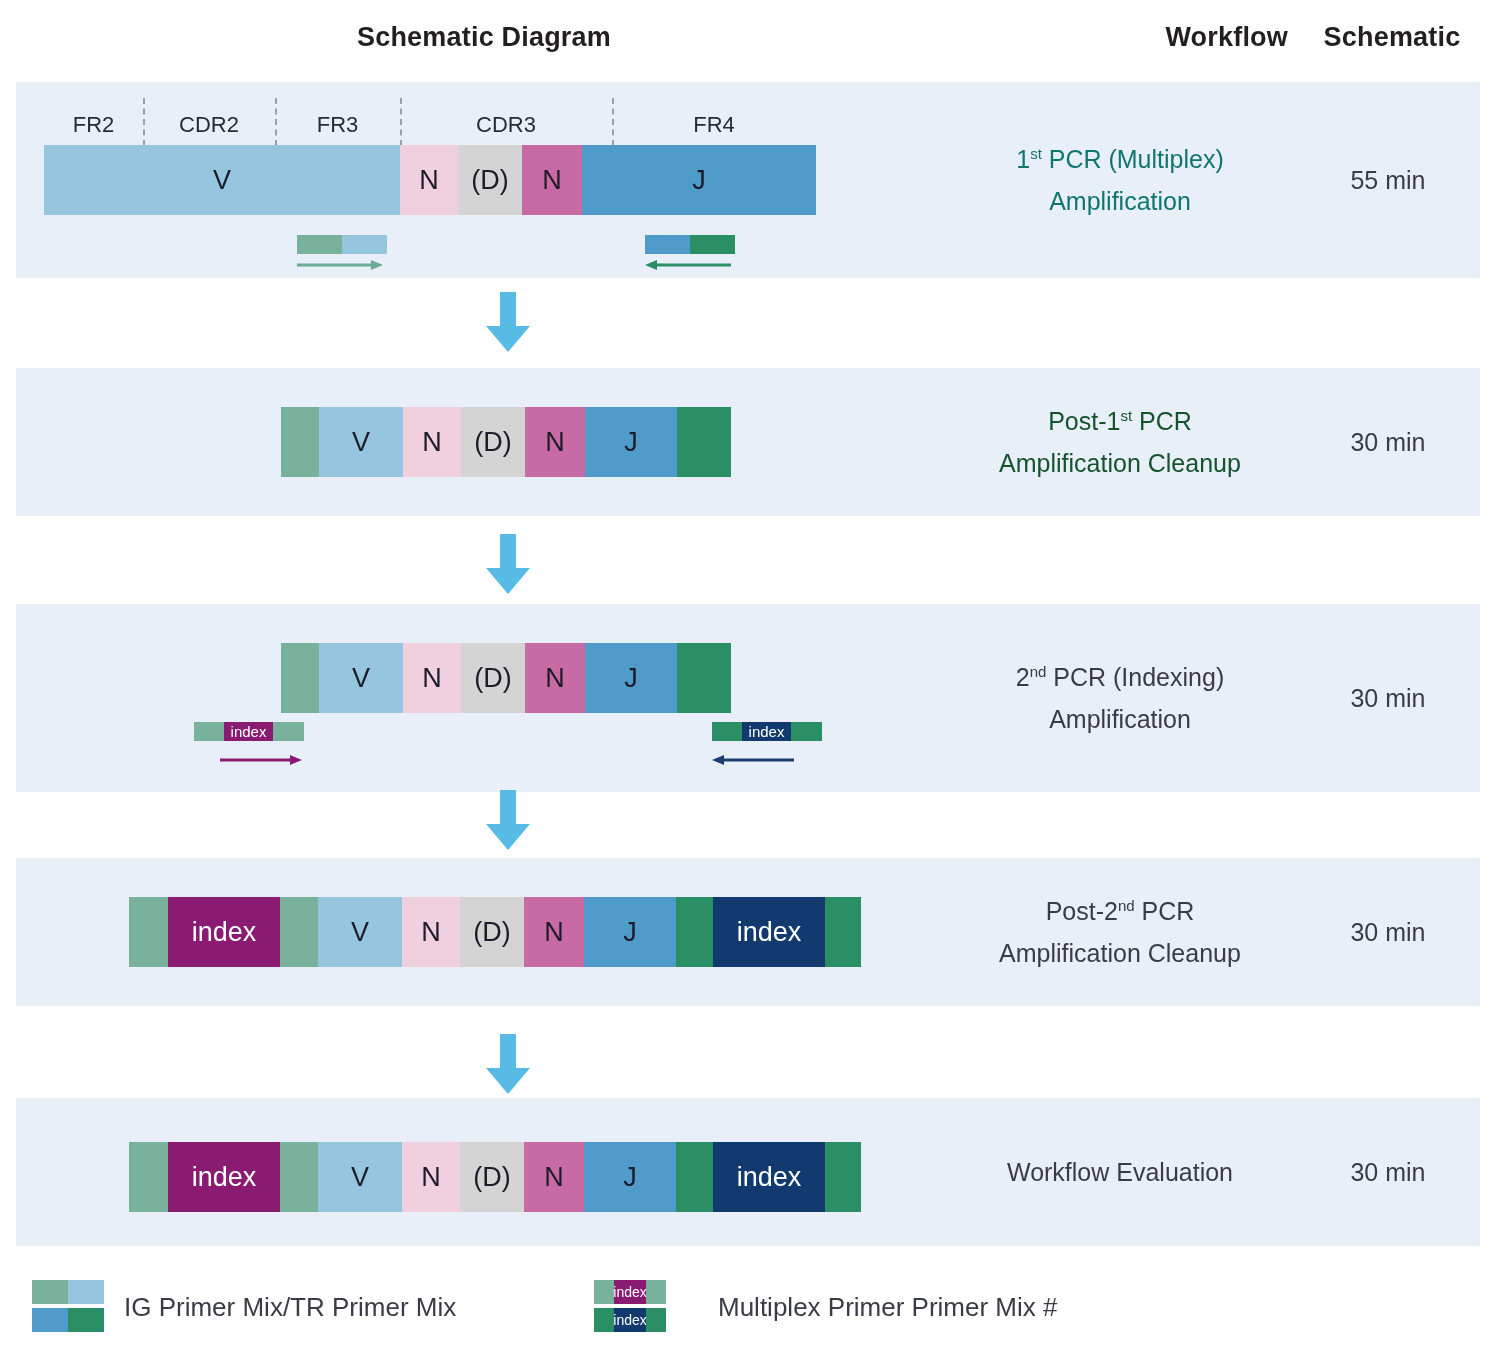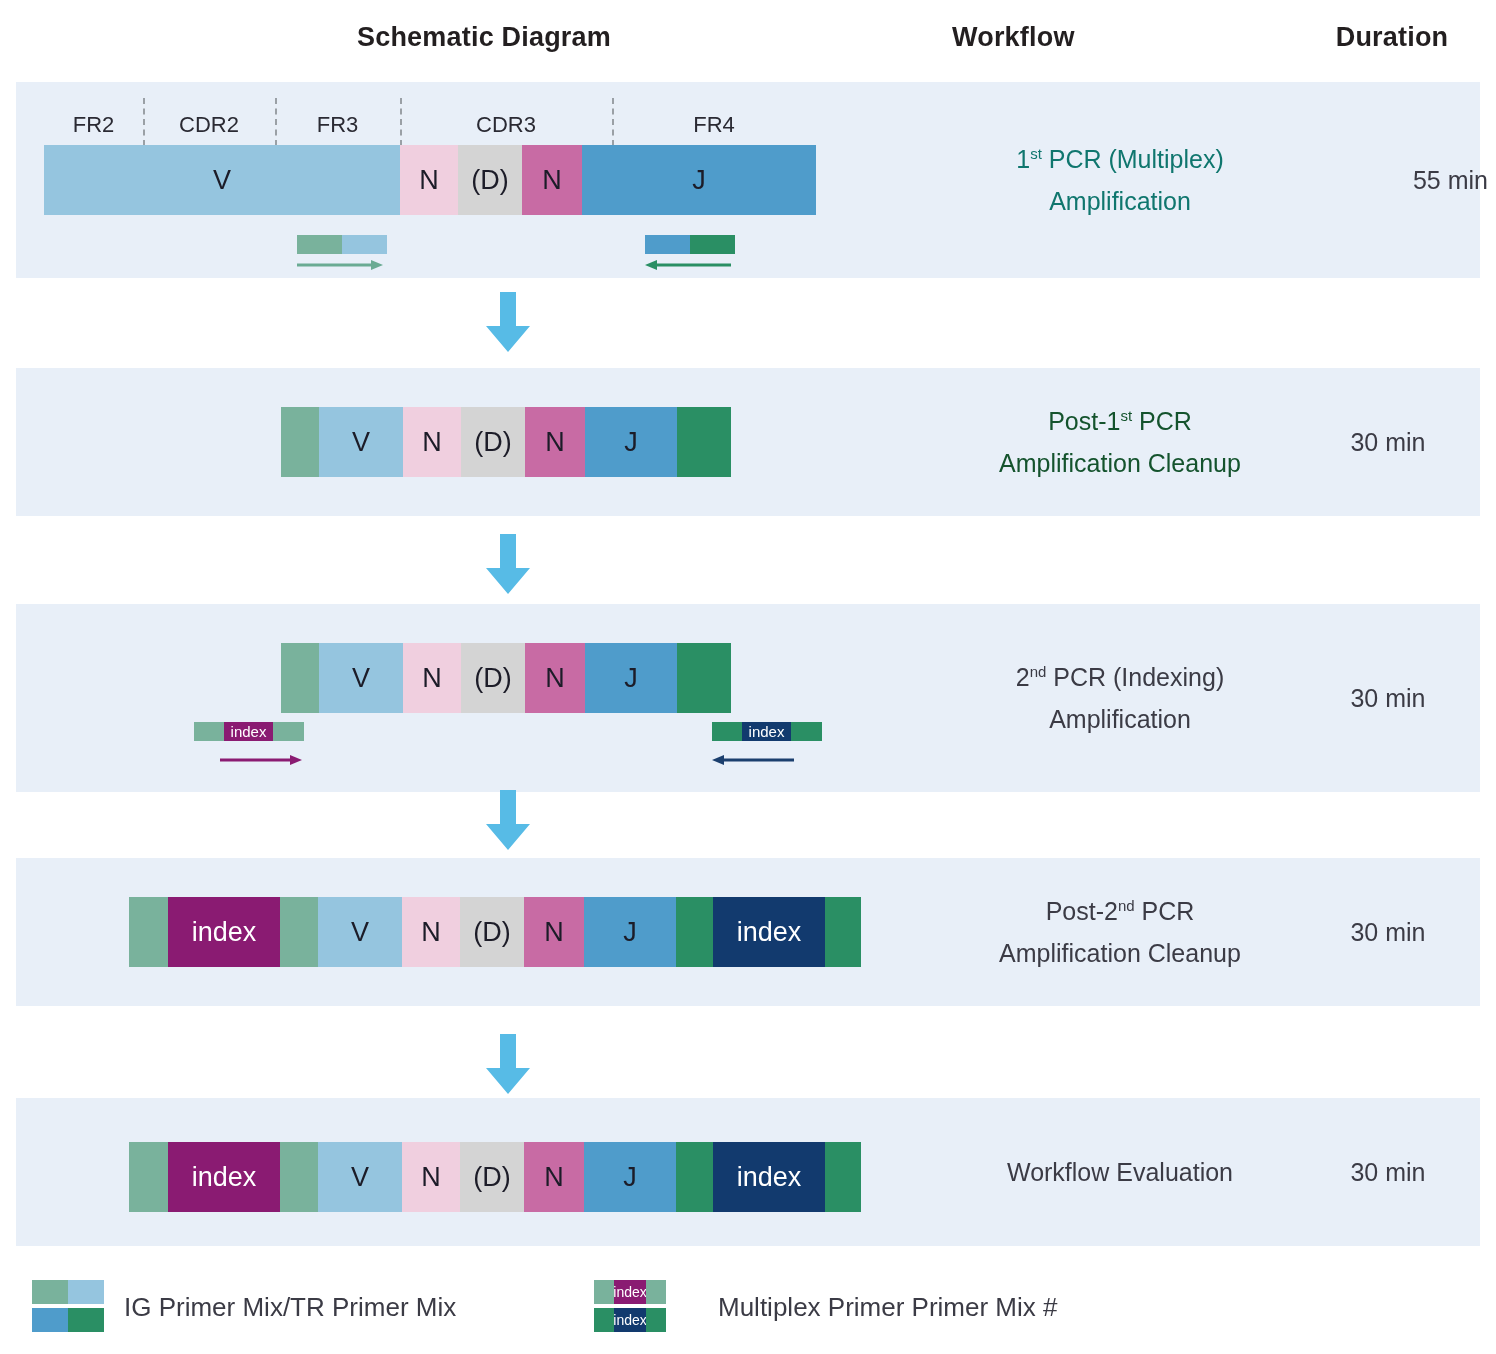--- a/index.html
+++ b/index.html
@@ -13,21 +13,21 @@
   }
   .page { position: relative; width: 1496px; height: 1354px; }
 
   
   .header { position: absolute; top: 14px; left: 0; width: 1496px; height: 50px; }
   .hdr-title {
     position: absolute; font-weight: bold; font-size: 27px; color: #231f20;
     letter-spacing: .2px; white-space: nowrap;
   }
   .hdr-schematic { left: 16px; width: 936px; text-align: center; top: 8px; }
-  .hdr-workflow  { left: 952px; width: 336px; text-align: left; top: 8px; }
+  .hdr-workflow  { left: 952px; width: 336px; text-align: right; top: 8px; }
   .hdr-duration  { left: 1288px; width: 208px; text-align: center; top: 8px; }
 
   
   .band {
     position: absolute; left: 16px; width: 1464px;
     background: #e8eff8;
   }
   .band.r1 { top: 82px;   height: 196px; }
   .band.r2 { top: 368px;  height: 148px; }
   .band.r3 { top: 604px;  height: 188px; }
@@ -88,21 +88,21 @@
   .lg-text { position: absolute; font-size: 26px; color: #3b3b45; white-space: nowrap; }
 </style>
 </head>
 <body>
 
 <div class="page">
 
   <div class="header">
     <div class="hdr-title hdr-schematic">Schematic Diagram</div>
     <div class="hdr-title hdr-workflow">Workflow</div>
-    <div class="hdr-title hdr-duration">Duration</div>
+    <div class="hdr-title hdr-duration">Schematic</div>
   </div>
 
   <div class="band r1"></div>
   <div class="band r2"></div>
   <div class="band r3"></div>
   <div class="band r4"></div>
   <div class="band r5"></div>
 
   <div id="dyn">
       <div class="reglabel" style="left: 44px; width: 99px; top: 112px;">FR2</div>
@@ -135,21 +135,21 @@
         <div class="ph" style="width: 45px; background: rgb(79, 156, 203);"></div>
         <div class="ph" style="width: 45px; background: rgb(42, 143, 100);"></div>
       </div>
       <div class="arrow" style="left: 645px; top: 258px; width: 86px;">
         <svg width="86" height="14" viewBox="0 0 86 14">
           <line x1="86" y1="7" x2="11" y2="7" stroke="#2a8f64" stroke-width="3"></line>
           <polygon points="12,2 0,7 12,12" fill="#2a8f64"></polygon>
         </svg>
       </div>
       <div class="wf-cell" style="color: #0f766e; top: 137.5px;">1<sup>st</sup> PCR (Multiplex)<br>Amplification</div>
-      <div class="dur-cell" style="color: rgb(59, 59, 69); top: 165.5px; text-align: right;">55 min</div>
+      <div class="dur-cell" style="color: rgb(59, 59, 69); top: 165.5px;">55 min</div>
       <div class="construct" style="left: 281px; top: 407px; height: 70px;">
         <div class="seg" style="width: 38px; background: rgb(121, 178, 156);"></div>
         <div class="seg" style="width: 84px; background: rgb(149, 197, 223);">V</div>
         <div class="seg" style="width: 58px; background: rgb(240, 207, 223);">N</div>
         <div class="seg" style="width: 64px; background: rgb(212, 212, 212);">(D)</div>
         <div class="seg" style="width: 60px; background: rgb(200, 107, 164);">N</div>
         <div class="seg" style="width: 92px; background: rgb(79, 156, 203);">J</div>
         <div class="seg" style="width: 54px; background: rgb(42, 143, 100);"></div>
       </div>
       <div class="wf-cell" style="color: #14532d; top: 399.5px;">Post-1<sup>st</sup> PCR<br>Amplification Cleanup</div>

